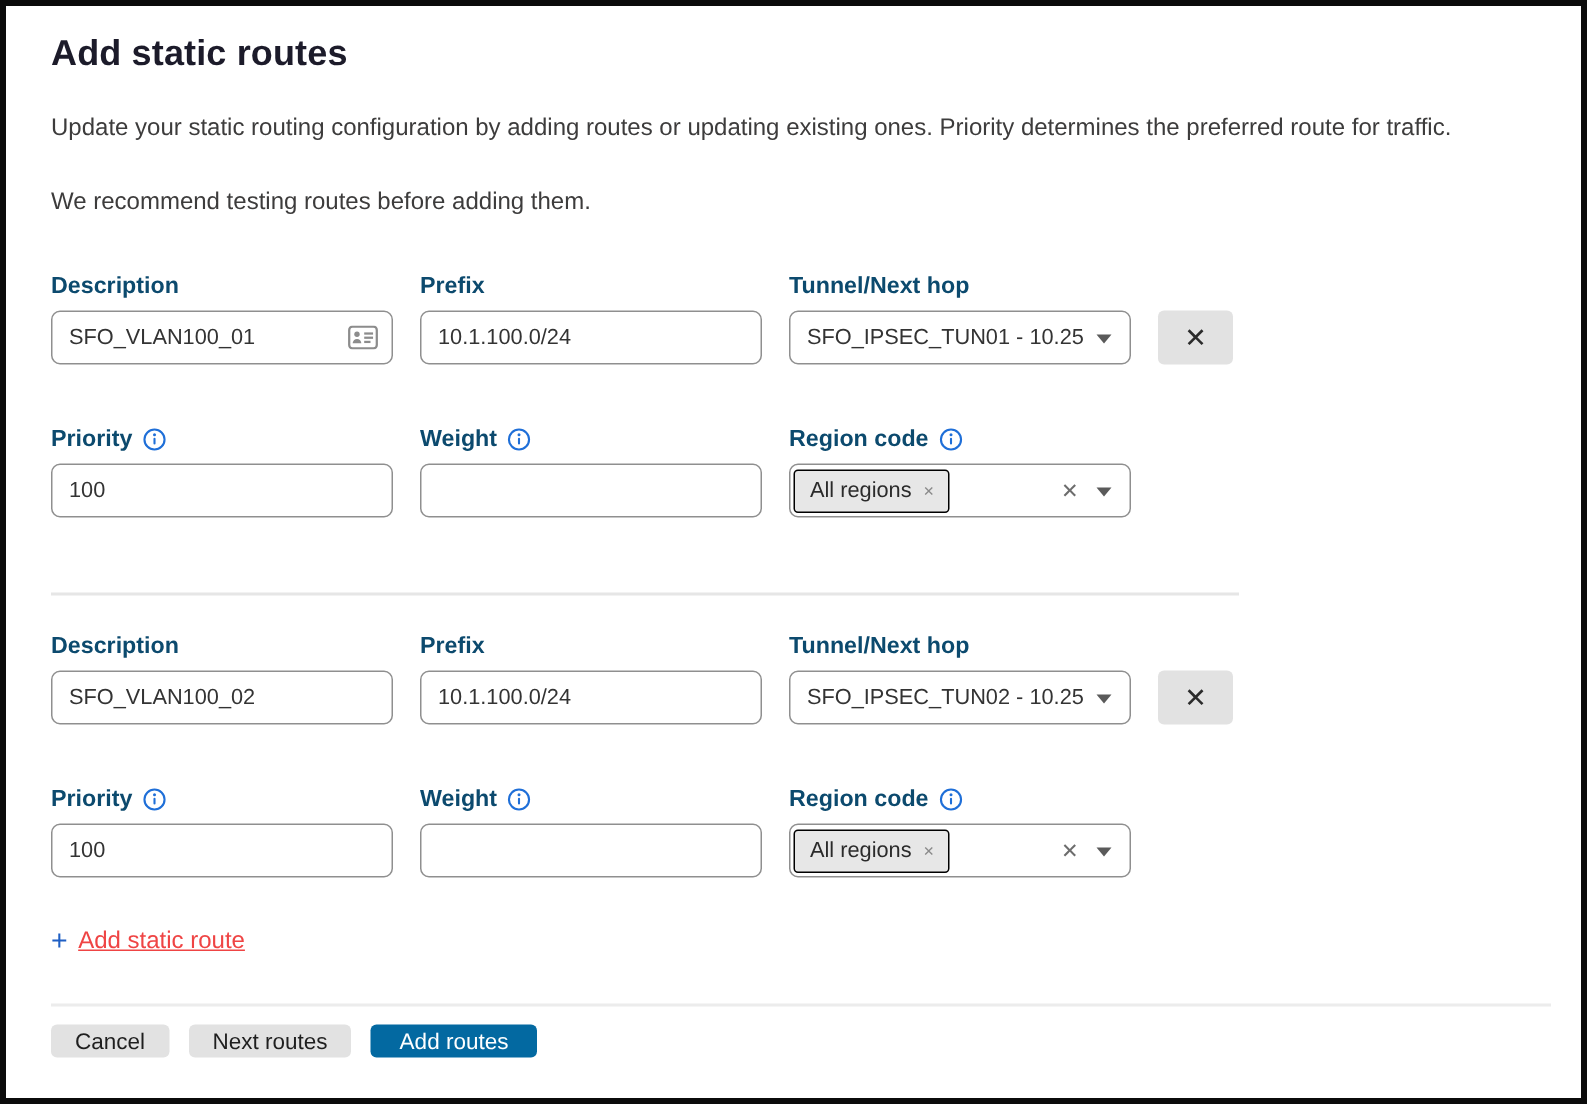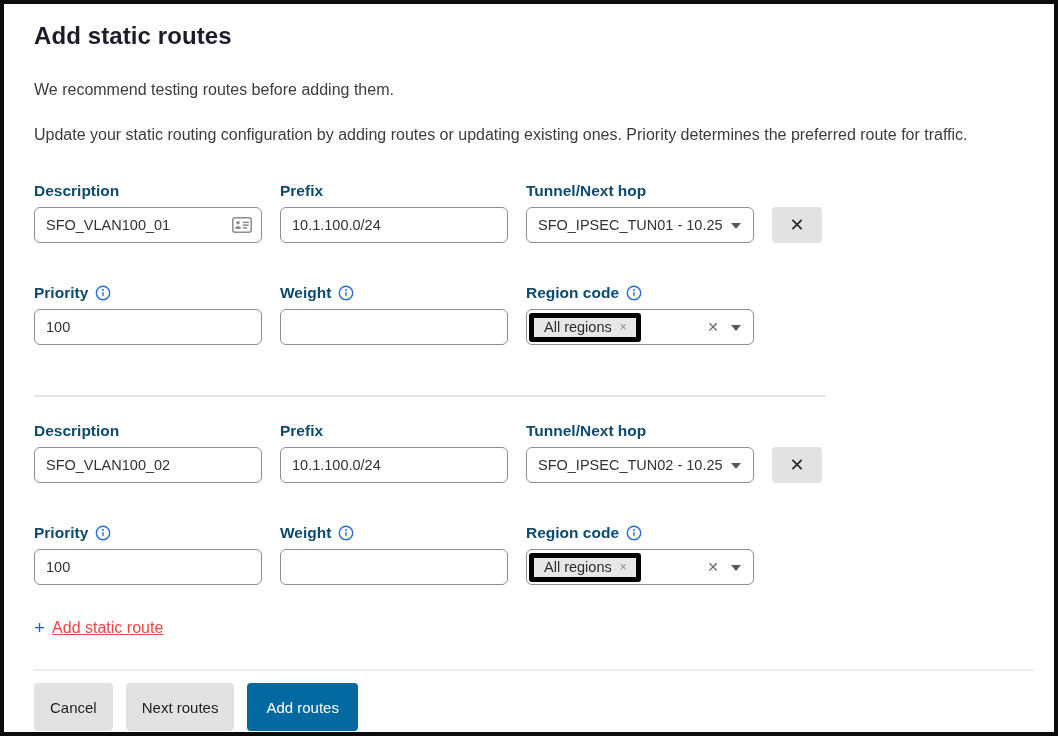--- a/index.html
+++ b/index.html
@@ -50,57 +50,57 @@
   .remove-btn {
     width:50px; height:36px; background:#e2e2e2; border:none; border-radius:4px;
     color:#2b2b2b; font-size:18px; line-height:1; cursor:pointer;
     display:flex; align-items:center; justify-content:center;
     font-family:"Liberation Sans", sans-serif;
   }
 
   .region-box { position:relative; display:flex; align-items:center; padding:2px 56px 2px 2px; cursor:pointer; }
   .chip {
     display:inline-flex; align-items:center; gap:8px;
-    background:#e7e7e7; border:5px solid #000000; border-radius:3px;
+    background:#e7e7e7; border:1px solid #000000; border-radius:3px;
     height:29px; box-sizing:border-box; padding:0 9px 0 10px;
     font-size:14.5px; color:#2b2b2b; white-space:nowrap;
   }
   .chip-x { font-size:12px; color:#8a8a8a; cursor:pointer; }
   .region-clear {
     position:absolute; right:34px; top:50%; transform:translateY(-50%);
     font-size:14px; color:#6d6d6d; cursor:pointer;
   }
 
   .section-divider { width:792px; height:2px; background:#e6e6e6; margin:50px 0 24px; }
 
   .add-link-row { margin-top:33px; display:flex; align-items:center; gap:7px; }
   .plus-glyph { color:#1f5fc4; font-size:19px; line-height:1; }
   .add-link { color:#ef4444; font-size:16px; text-decoration:underline; cursor:pointer; }
 
   .footer-divider { height:2px; background:#ececec; margin:32px 0 0; width:1000px; }
   .footer { display:flex; gap:13px; padding:12px 0 0; }
   .btn {
-    height:48px; border:none; border-radius:4px; font-size:15px;
+    height:22px; border:none; border-radius:4px; font-size:15px;
     padding:0 16px; cursor:pointer; font-family:"Liberation Sans", sans-serif;
   }
   .btn-gray { background:#e2e2e2; color:#1f1f1f; }
   .btn-primary { background:#0369a1; color:#fff; padding:0 19px; }
 
   .info-icon { line-height:0; display:inline-flex; }
 </style>
 </head>
 <body>
 
 <div class="frame">
   <div class="content">
 
     <h1 class="title">Add static routes</h1>
 
+    <p class="intro">Update your static routing configuration by adding routes or updating existing ones. Priority determines the preferred route for traffic.</p>
     <p class="intro second">We recommend testing routes before adding them.</p>
-    <p class="intro">Update your static routing configuration by adding routes or updating existing ones. Priority determines the preferred route for traffic.</p>
 
     <div class="form">
 
       <div>
         <div class="route-grid">
           <div class="field">
             <div class="field-label">Description</div>
             <div class="input-wrap with-icon">
               <input class="text-input" type="text" value="SFO_VLAN100_01" style="">
               <span class="autofill-icon">

